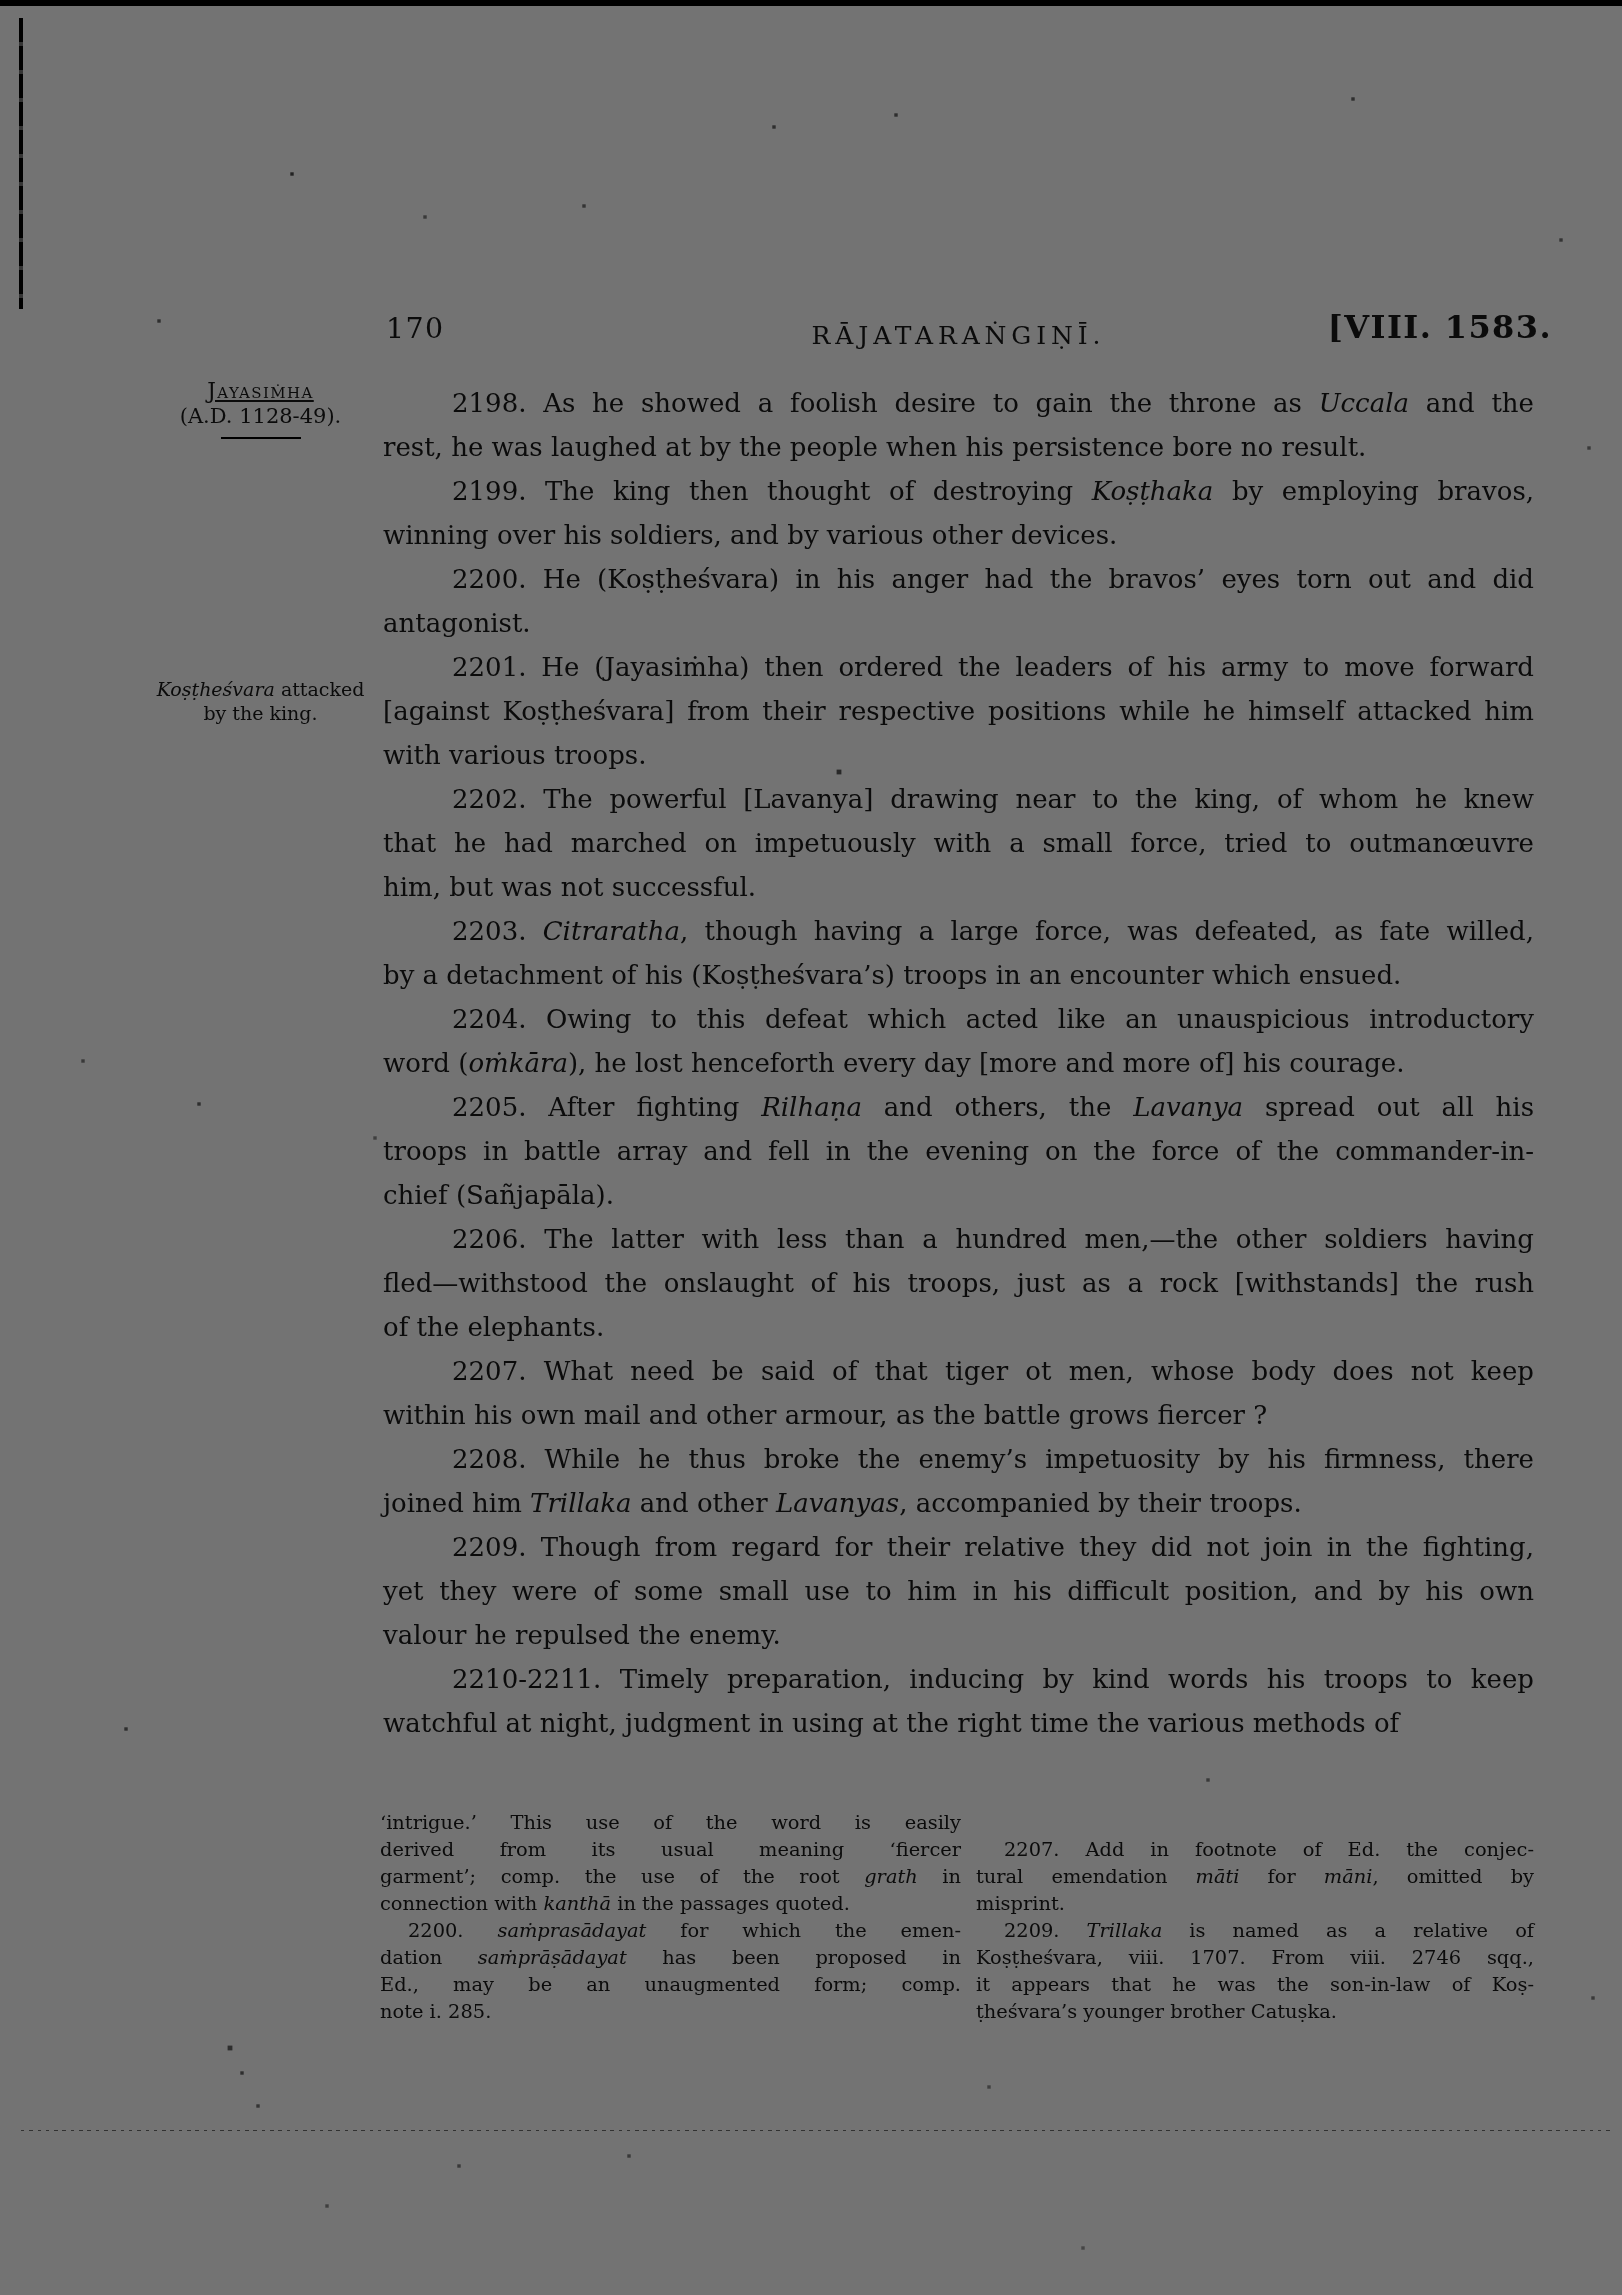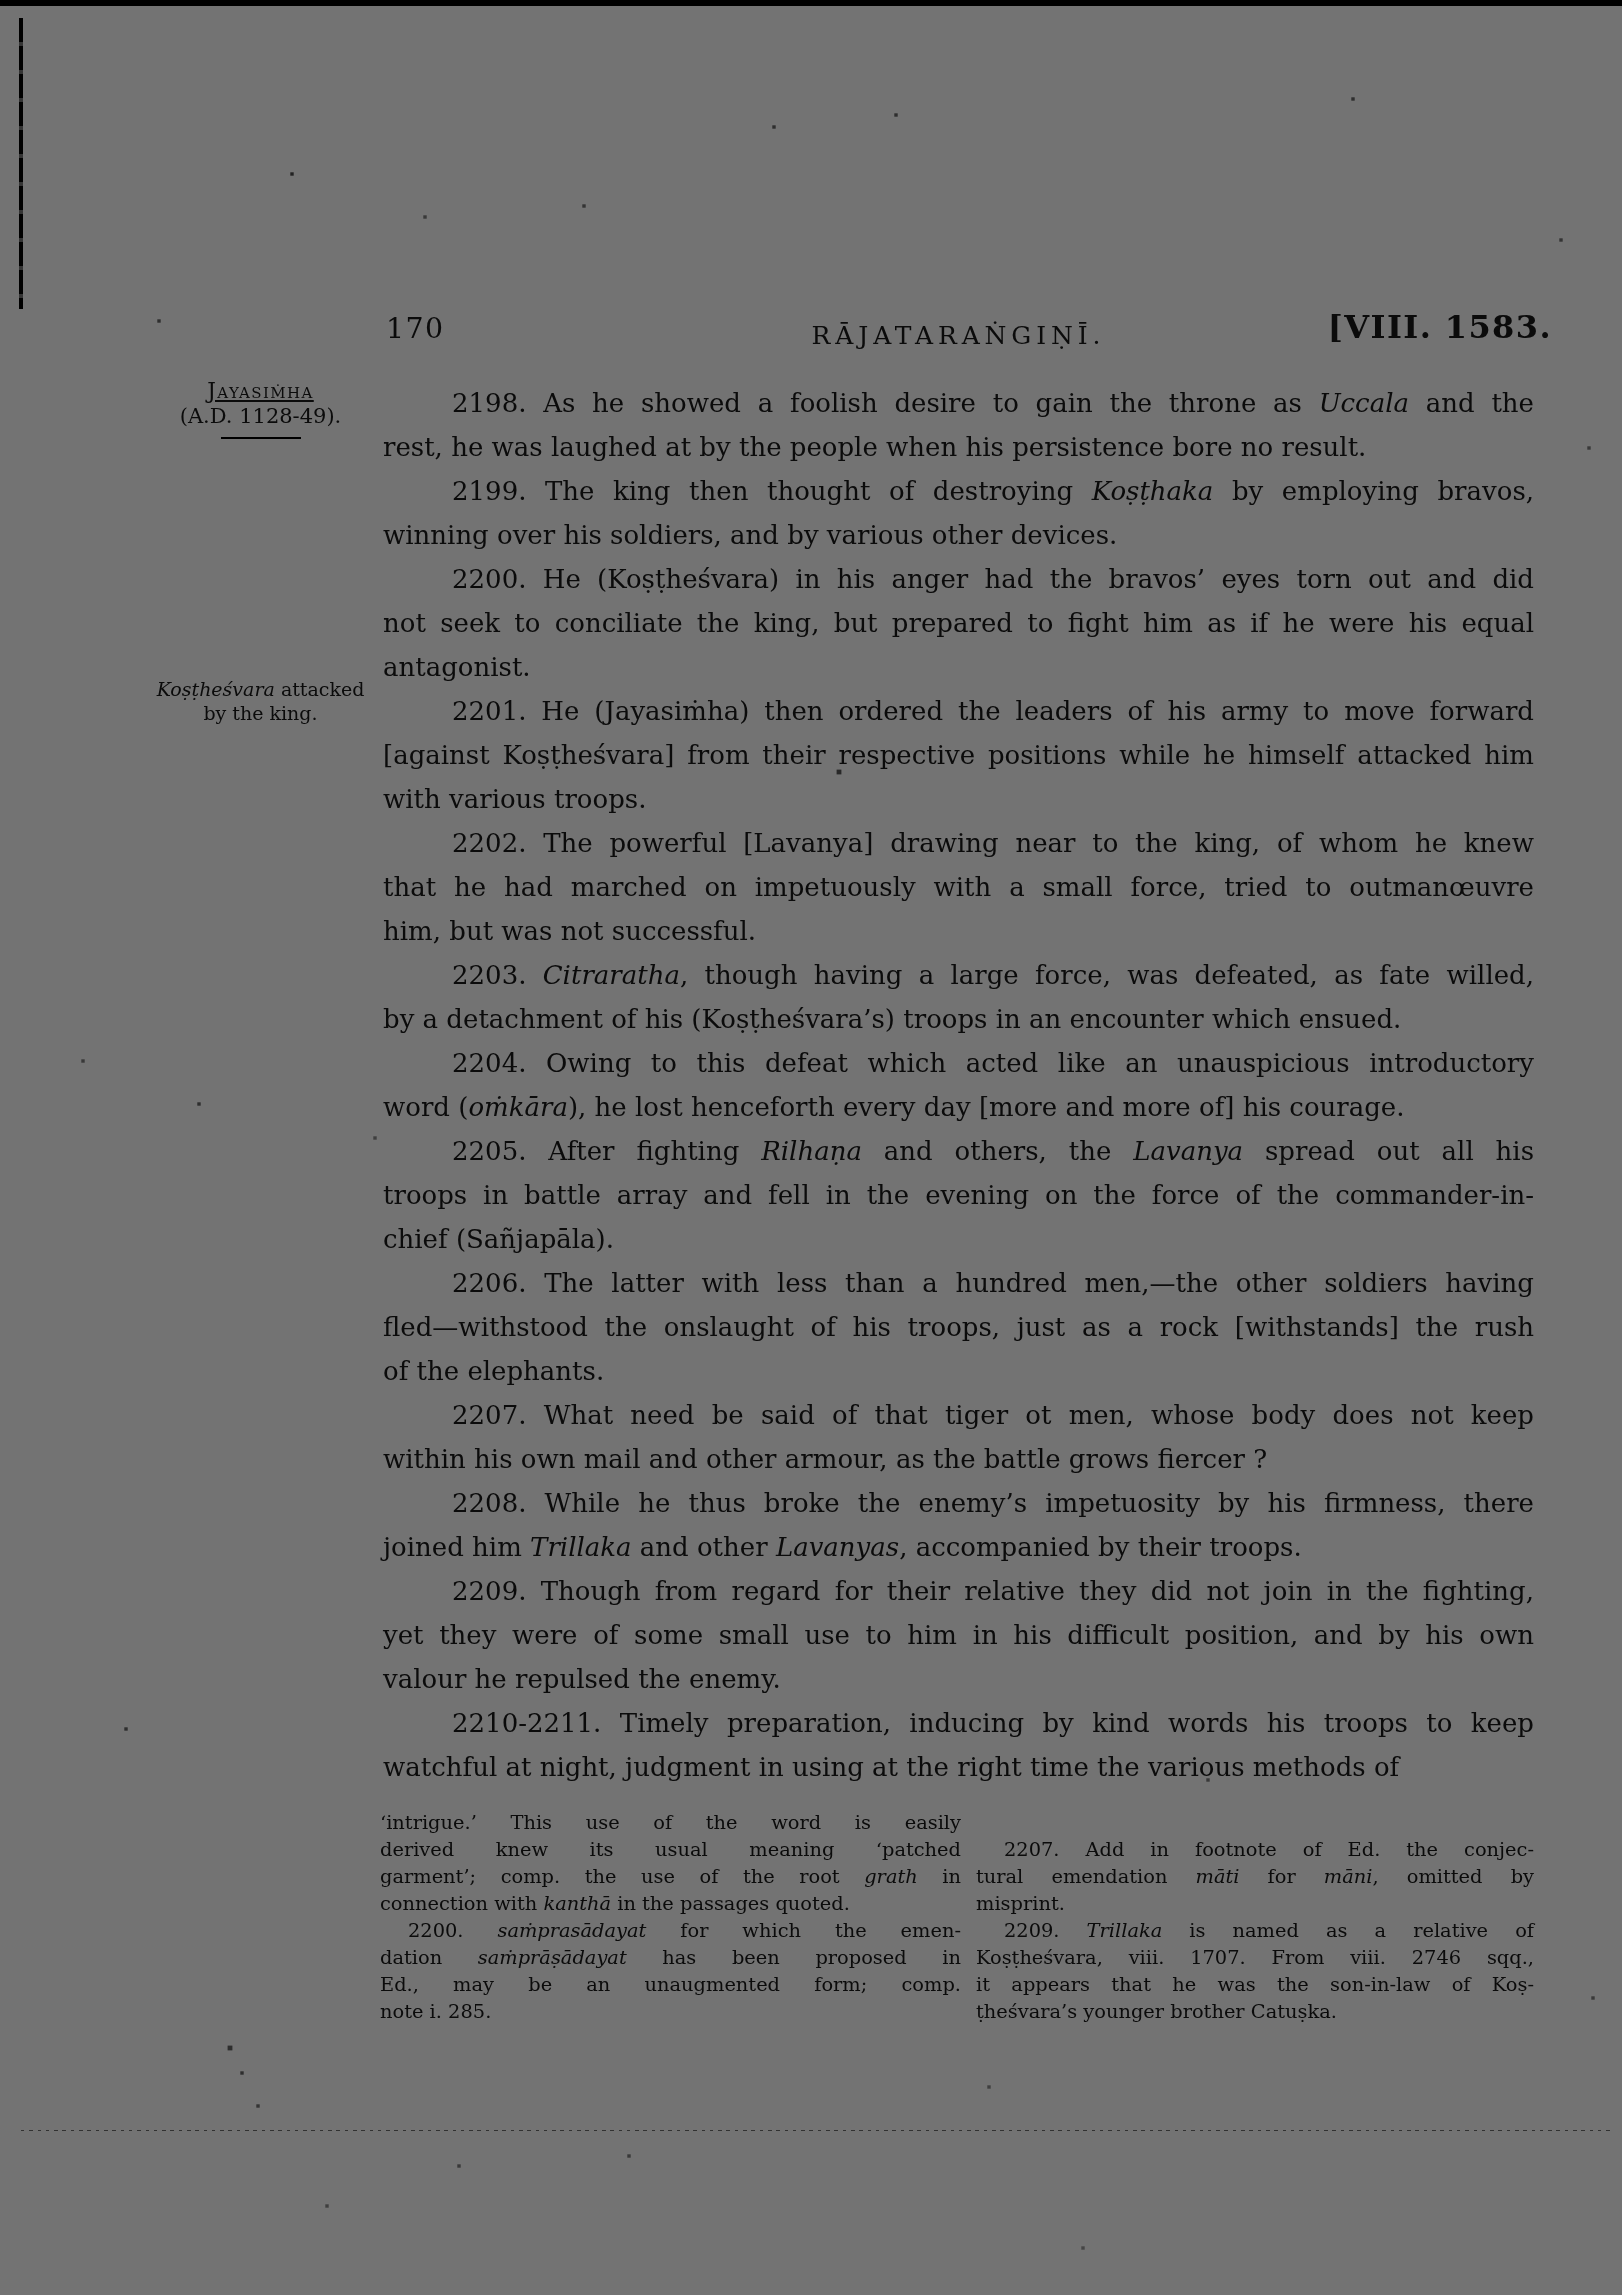--- a/index.html
+++ b/index.html
@@ -100,21 +100,20 @@
     <div><i>Koṣṭheśvara</i> attacked</div>
     <div>by the king.</div>
   </div>
 
   <div class="bodycol">
     <div class="bl first">2198.  As he showed a foolish desire to gain the throne as <i>Uccala</i> and the</div>
     <div class="bl final">rest, he was laughed at by the people when his persistence bore no result.</div>
     <div class="bl first">2199.  The king then thought of destroying <i>Koṣṭhaka</i> by employing bravos,</div>
     <div class="bl final">winning over his soldiers, and by various other devices.</div>
     <div class="bl first">2200.  He (Koṣṭheśvara) in his anger had the bravos’ eyes torn out and did</div>
-    <div class="bl">not seek to conciliate the king, but prepared to fight him as if he were his equal</div>
     <div class="bl final">antagonist.</div>
     <div class="bl first">2201.  He (Jayasiṁha) then ordered the leaders of his army to move forward</div>
     <div class="bl">[against Koṣṭheśvara] from their respective positions while he himself attacked him</div>
     <div class="bl final">with various troops.</div>
     <div class="bl first">2202.  The powerful [Lavanya] drawing near to the king, of whom he knew</div>
     <div class="bl">that he had marched on impetuously with a small force, tried to outmanœuvre</div>
     <div class="bl final">him, but was not successful.</div>
     <div class="bl first">2203.  <i>Citraratha</i>, though having a large force, was defeated, as fate willed,</div>
     <div class="bl final">by a detachment of his (Koṣṭheśvara’s) troops in an encounter which ensued.</div>
     <div class="bl first">2204.  Owing to this defeat which acted like an unauspicious introductory</div>
@@ -131,21 +130,21 @@
     <div class="bl final">joined him <i>Trillaka</i> and other <i>Lavanyas</i>, accompanied by their troops.</div>
     <div class="bl first">2209.  Though from regard for their relative they did not join in the fighting,</div>
     <div class="bl">yet they were of some small use to him in his difficult position, and by his own</div>
     <div class="bl final">valour he repulsed the enemy.</div>
     <div class="bl first">2210-2211.  Timely preparation, inducing by kind words his troops to keep</div>
     <div class="bl final">watchful at night, judgment in using at the right time the various methods of</div>
   </div>
 
   <div id="fn-left" class="fncol">
     <div class="fl">‘intrigue.’  This use of the word is easily</div>
-    <div class="fl">derived knew its usual meaning ‘patched</div>
+    <div class="fl">derived from its usual meaning ‘fiercer</div>
     <div class="fl">garment’; comp. the use of the root <i>grath</i> in</div>
     <div class="fl final">connection with <i>kanthā</i> in the passages quoted.</div>
     <div class="fl first"><b>2200.</b>  <i>saṁprasādayat</i> for which the emen-</div>
     <div class="fl">dation <i>saṁprāṣādayat</i> has been proposed in</div>
     <div class="fl">Ed., may be an unaugmented form; comp.</div>
     <div class="fl final">note i. 285.</div>
   </div>
   <div id="fn-right" class="fncol">
     <div class="fl first"><b>2207.</b>  Add in footnote of Ed. the conjec-</div>
     <div class="fl">tural emendation <i>māti</i> for <i>māni</i>, omitted by</div>

